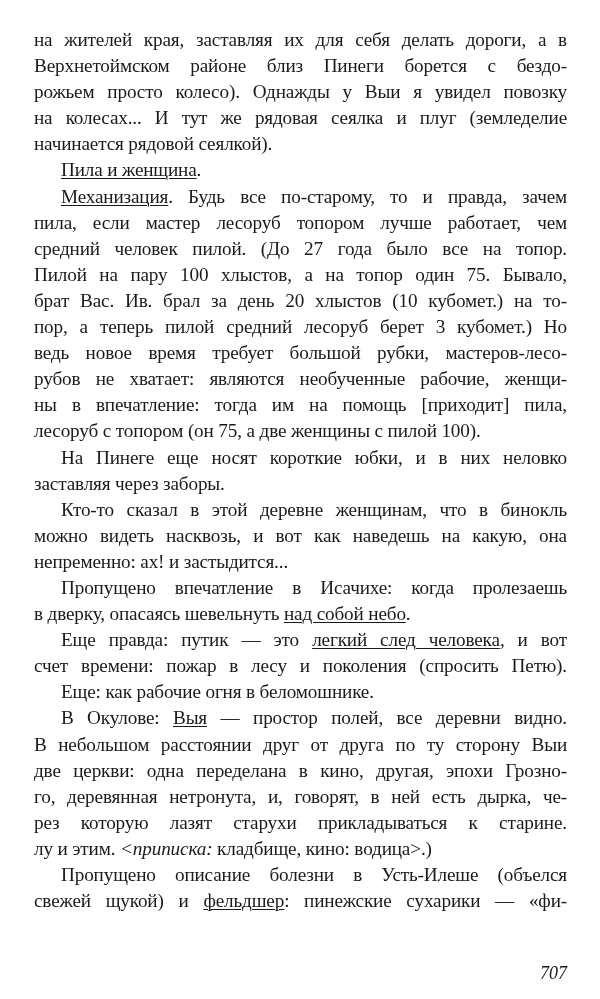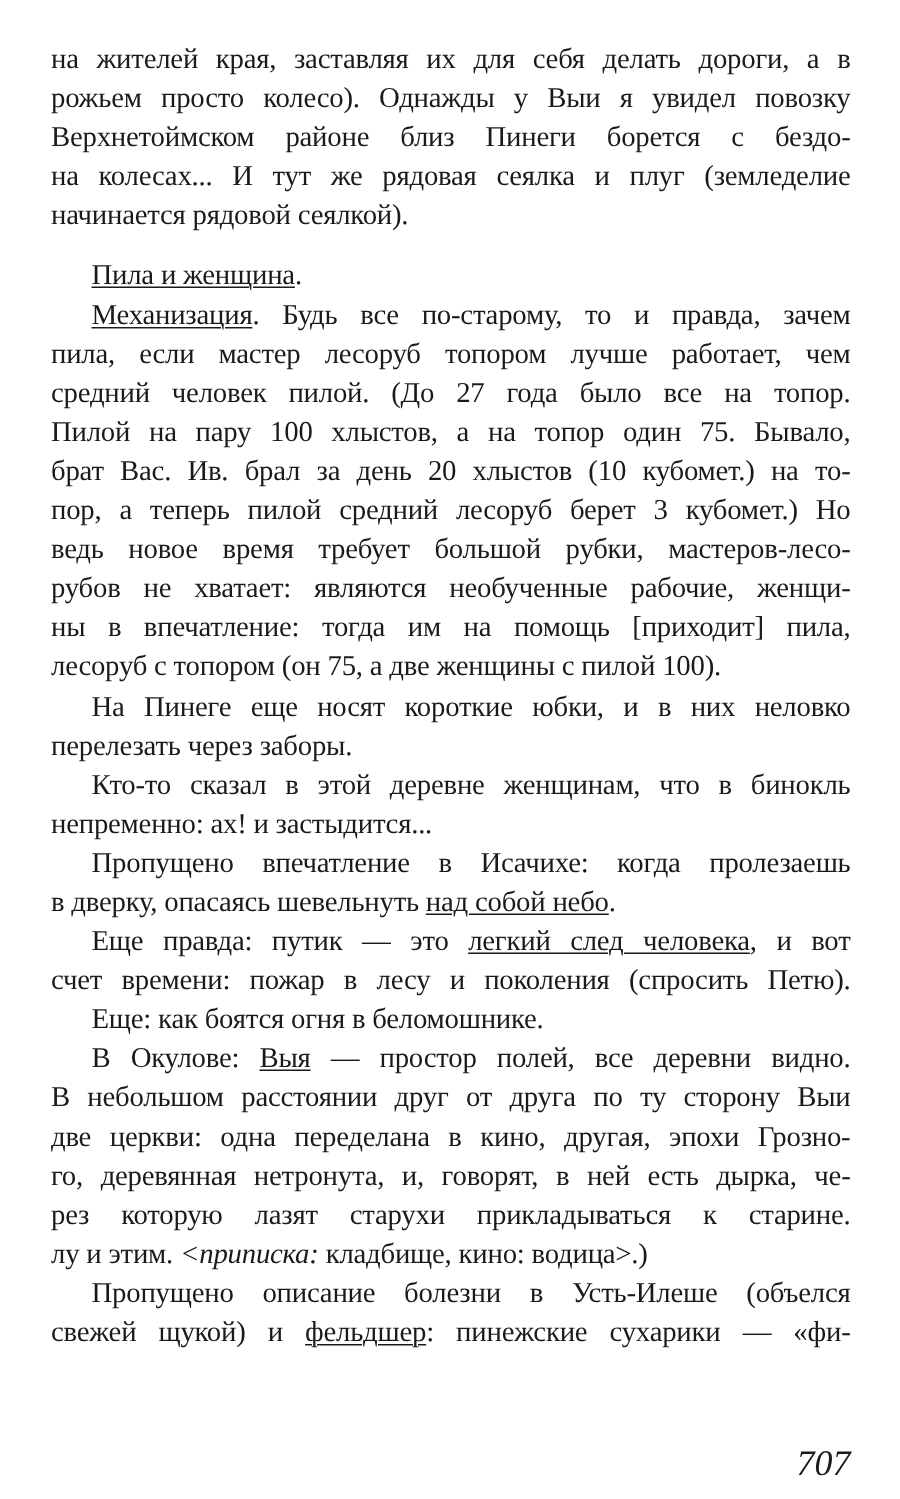--- a/index.html
+++ b/index.html
@@ -9,57 +9,58 @@
     color: #1a1a1a;
   }
   .page-text {
     position: absolute; left: 34px; top: 27px; width: 533px;
     font-size: 19.2px; line-height: 26.1px;
     text-align: justify; letter-spacing: -0.15px;
   }
   .line { display: block; white-space: nowrap; text-align-last: justify; text-align: justify; height: 26.1px; }
   .line.last { text-align-last: left; }
   .line.indent { padding-left: 27px; }
-  .line.gap { margin-top: 14px; }
+  .line.gap { }
   u { text-decoration: underline; text-underline-offset: 2px; text-decoration-thickness: 1px; }
   i { }
   .page-number {
     position: absolute; right: 33px; top: 963px;
-    font-size: 24px; font-style: italic;
+    font-size: 18px; font-style: italic;
   }
 </style>
 </head>
 <body>
 
 <div class="page-text" id="page-text">
     <span class="line"><span>на жителей края, заставляя их для себя делать дороги, а в</span></span>
+    <span class="line"><span>Верхнетоймском районе близ Пинеги борется с бездо-</span></span>
     <span class="line"><span>рожьем просто колесо). Однажды у Выи я увидел повозку</span></span>
-    <span class="line"><span>Верхнетоймском районе близ Пинеги борется с бездо-</span></span>
     <span class="line"><span>на колесах... И тут же рядовая сеялка и плуг (земледелие</span></span>
     <span class="line last"><span>начинается рядовой сеялкой).</span></span>
     <span class="line indent last gap"><u>Пила и женщина</u><span>.</span></span>
     <span class="line indent"><u>Механизация</u><span>. Будь все по-старому, то и правда, зачем</span></span>
     <span class="line"><span>пила, если мастер лесоруб топором лучше работает, чем</span></span>
     <span class="line"><span>средний человек пилой. (До 27 года было все на топор.</span></span>
     <span class="line"><span>Пилой на пару 100 хлыстов, а на топор один 75. Бывало,</span></span>
     <span class="line"><span>брат Вас. Ив. брал за день 20 хлыстов (10 кубомет.) на то-</span></span>
     <span class="line"><span>пор, а теперь пилой средний лесоруб берет 3 кубомет.) Но</span></span>
     <span class="line"><span>ведь новое время требует большой рубки, мастеров-лесо-</span></span>
     <span class="line"><span>рубов не хватает: являются необученные рабочие, женщи-</span></span>
     <span class="line"><span>ны в впечатление: тогда им на помощь [приходит] пила,</span></span>
     <span class="line last"><span>лесоруб с топором (он 75, а две женщины с пилой 100).</span></span>
     <span class="line indent"><span>На Пинеге еще носят короткие юбки, и в них неловко</span></span>
-    <span class="line last"><span>перелезать через заборы.</span></span>
+    <span class="line last"><span>заставляя через заборы.</span></span>
     <span class="line indent"><span>Кто-то сказал в этой деревне женщинам, что в бинокль</span></span>
+    <span class="line"><span>можно видеть насквозь, и вот как наведешь на какую, она</span></span>
     <span class="line last"><span>непременно: ах! и застыдится...</span></span>
     <span class="line indent"><span>Пропущено впечатление в Исачихе: когда пролезаешь</span></span>
     <span class="line last"><span>в дверку, опасаясь шевельнуть </span><u>над собой небо</u><span>.</span></span>
     <span class="line indent"><span>Еще правда: путик — это </span><u>легкий след человека</u><span>, и вот</span></span>
     <span class="line"><span>счет времени: пожар в лесу и поколения (спросить Петю).</span></span>
-    <span class="line indent last"><span>Еще: как боятся огня в беломошнике.</span></span>
+    <span class="line indent last"><span>Еще: как рабочие огня в беломошнике.</span></span>
     <span class="line indent"><span>В Окулове: </span><u>Выя</u><span> — простор полей, все деревни видно.</span></span>
     <span class="line"><span>В небольшом расстоянии друг от друга по ту сторону Выи</span></span>
     <span class="line"><span>две церкви: одна переделана в кино, другая, эпохи Грозно-</span></span>
     <span class="line"><span>го, деревянная нетронута, и, говорят, в ней есть дырка, че-</span></span>
     <span class="line"><span>рез которую лазят старухи прикладываться к старине.</span></span>
     <span class="line last"><span>лу и этим. </span><i>&lt;приписка:</i><span> кладбище, кино: водица&gt;.)</span></span>
     <span class="line indent"><span>Пропущено описание болезни в Усть-Илеше (объелся</span></span>
     <span class="line"><span>свежей щукой) и </span><u>фельдшер</u><span>: пинежские сухарики — «фи-</span></span>
   </div>
 <div class="page-number">707</div>

